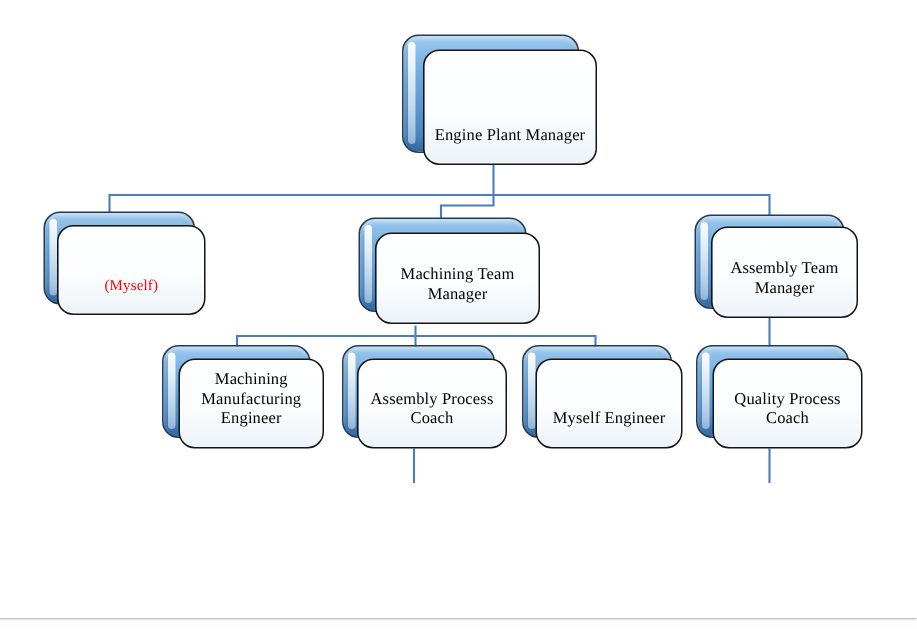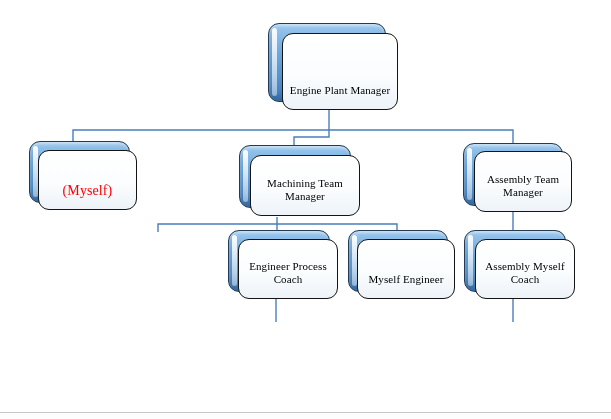--- a/index.html
+++ b/index.html
@@ -22,21 +22,21 @@
   }
   .node-front{
     position:absolute;left:var(--dx);top:var(--dy);width:var(--w);height:var(--h);
     box-sizing:border-box;border-radius:11px;border:1.7px solid #141414;
     background:linear-gradient(180deg,#ffffff 0%,#fbfdfe 55%,#edf3f9 100%);
     box-shadow:inset 0 1px 2px rgba(255,255,255,0.9);
     display:flex;flex-direction:column;align-items:center;justify-content:flex-end;
     text-align:center;padding:12px 3px;
   }
   .node-label{font-size:11px;line-height:13px;color:#000000;letter-spacing:0.1px;}
-  .node-note{font-size:14px;line-height:13px;color:#ff0000;letter-spacing:0.1px;}
+  .node-note{font-size:10px;line-height:13px;color:#ff0000;letter-spacing:0.1px;}
   .page-rule{position:absolute;left:0;top:412px;width:611px;height:6px;border-top:1.5px solid #c6c6c6;background:#fdfdfd;}
 </style>
 </head>
 <body>
 
 <div class="stage">
 
   <svg class="connectors" viewBox="0 0 611 419" fill="none" stroke="#4a7ebb" stroke-width="1.4">
 
     <path d="M329,110 L329,130"></path>
@@ -77,38 +77,44 @@
     </div>
   </div>
 
   <div class="node" style="--bx:463px;--by:143px;--w:98px;--h:61px;--dx:11px;--dy:8px">
     <div class="node-back"></div>
     <div class="node-front">
       <div class="node-label">Assembly Team Manager</div>
     </div>
   </div>
 
+  <div class="node" style="--bx:108px;--by:230px;--w:97px;--h:60px;--dx:11px;--dy:9px">
+    <div class="node-back"></div>
+    <div class="node-front">
+      <div class="node-label">Machining Manufacturing Engineer</div>
+    </div>
+  </div>
 
   <div class="node" style="--bx:228px;--by:230px;--w:100px;--h:60px;--dx:10px;--dy:9px">
     <div class="node-back"></div>
     <div class="node-front">
-      <div class="node-label">Engineer Process Coach</div>
+      <div class="node-label">Assembly Process Coach</div>
     </div>
   </div>
 
   <div class="node" style="--bx:348px;--by:230px;--w:98px;--h:60px;--dx:9px;--dy:9px">
     <div class="node-back"></div>
     <div class="node-front">
       <div class="node-label">Myself Engineer</div>
     </div>
   </div>
 
   <div class="node" style="--bx:464px;--by:230px;--w:100px;--h:60px;--dx:11px;--dy:9px">
     <div class="node-back"></div>
     <div class="node-front">
-      <div class="node-label">Assembly Myself Coach</div>
+      <div class="node-label">Quality Process Coach</div>
     </div>
   </div>
 
 
 
   <div class="page-rule"></div>
 </div>
 
 </body></html>

